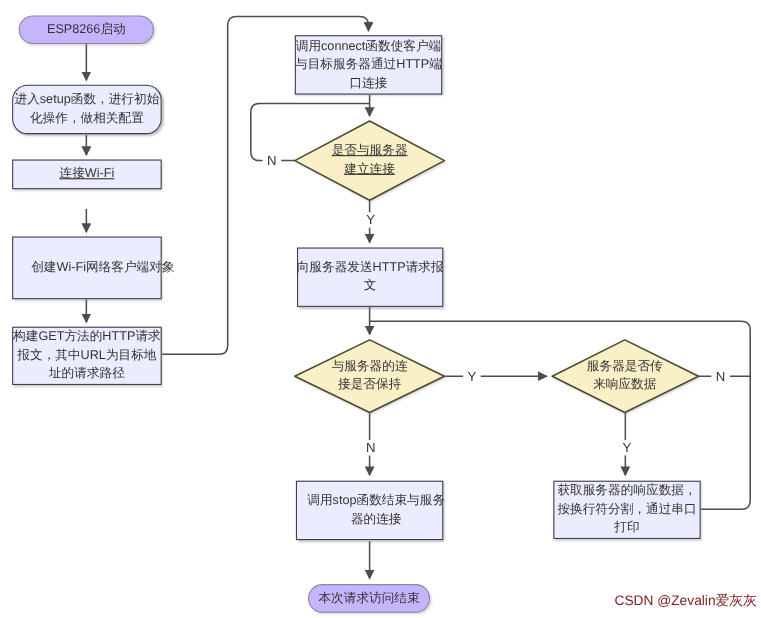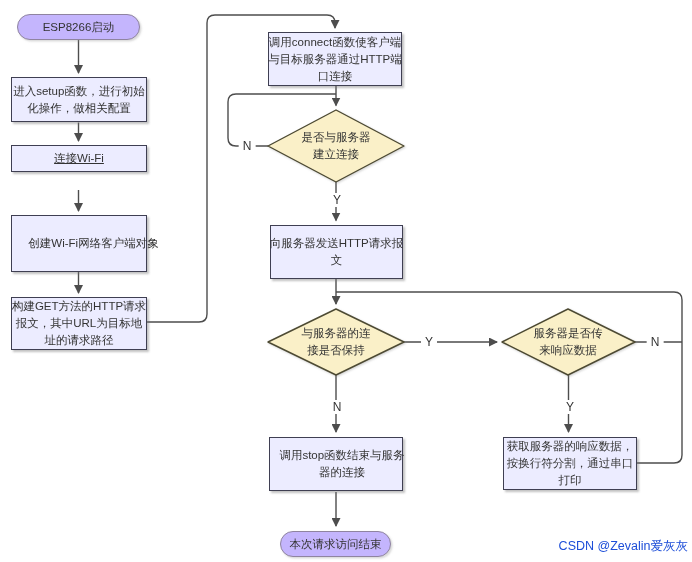--- a/index.html
+++ b/index.html
@@ -59,21 +59,21 @@
     background: #ffffff;
     color: #333333;
     font-size: 12px;
     padding: 0 4px;
     z-index: 3;
   }
   .watermark {
     position: absolute;
     right: 4px;
     top: 538px;
-    color: #1d4ed8;
+    color: #7f1d1d;
     font-size: 12.5px;
     z-index: 1;
   }
   .shape { filter: drop-shadow(1.5px 1.5px 1px rgba(140,140,140,0.4)); }
 </style>
 </head>
 <body>
 
 <div class="canvas">
 
@@ -104,21 +104,21 @@
 
     <g stroke="#4d4a33" stroke-width="1.4" fill="#FAF0C8" stroke-linejoin="round" class="shape">
       <polygon points="336,110 404,146 336,182 268,146"></polygon>
       <polygon points="336,309 404,342 336,375 268,342"></polygon>
       <polygon points="568,309 635,342 568,375 502,342"></polygon>
     </g>
   </svg>
 
   <div class="node terminal" style="left:17px; top:14px; width:123px; height:26px;">ESP8266启动</div>
 
-  <div class="node process" style="left:11px; top:77px; width:136px; height:45px;">进入setup函数，进行初始
+  <div class="node process" style="left:11px; top:77px; width:136px; height:45px;border-radius:14px;">进入setup函数，进行初始
 化操作，做相关配置</div>
 
   <div class="node process" style="left:11px; top:145px; width:136px; height:27px;text-decoration:underline;">连接Wi-Fi</div>
 
   <div class="node process" style="left:11px; top:215px; width:136px; height:57px;padding-left:29px;">创建Wi-Fi网络客户端对象</div>
 
   <div class="node process" style="left:11px; top:297px; width:136px; height:53px;">构建GET方法的HTTP请求
 报文，其中URL为目标地
 址的请求路径</div>
 
@@ -131,21 +131,21 @@
 
   <div class="node process" style="left:503px; top:437px; width:134px; height:53px;">获取服务器的响应数据，
 按换行符分割，通过串口
 打印</div>
 
   <div class="node process" style="left:269px; top:437px; width:134px; height:54px;padding-left:12px;">调用stop函数结束与服务
 器的连接</div>
 
   <div class="node terminal" style="left:280px; top:531px; width:111px; height:26px;">本次请求访问结束</div>
 
-  <div class="diamond-text" style="left:276px; top:128px; width:120px; height:36px;">是否与服务器
+  <div class="diamond-text" style="left:276px; top:128px; width:120px; height:36px;text-decoration:underline;">是否与服务器
 建立连接</div>
 
   <div class="diamond-text" style="left:276px; top:324px; width:120px; height:36px;">与服务器的连
 接是否保持</div>
 
   <div class="diamond-text" style="left:508px; top:324px; width:120px; height:36px;">服务器是否传
 来响应数据</div>
 
   <span class="edge-label" style="left:247px; top:146px;">N</span>
   <span class="edge-label" style="left:337px; top:200px;">Y</span>

